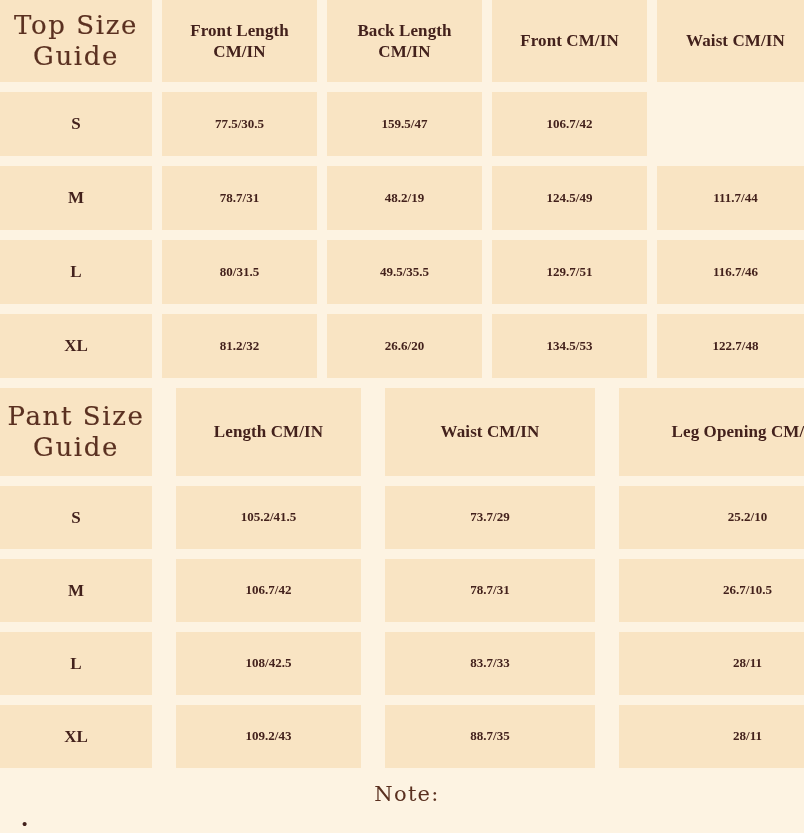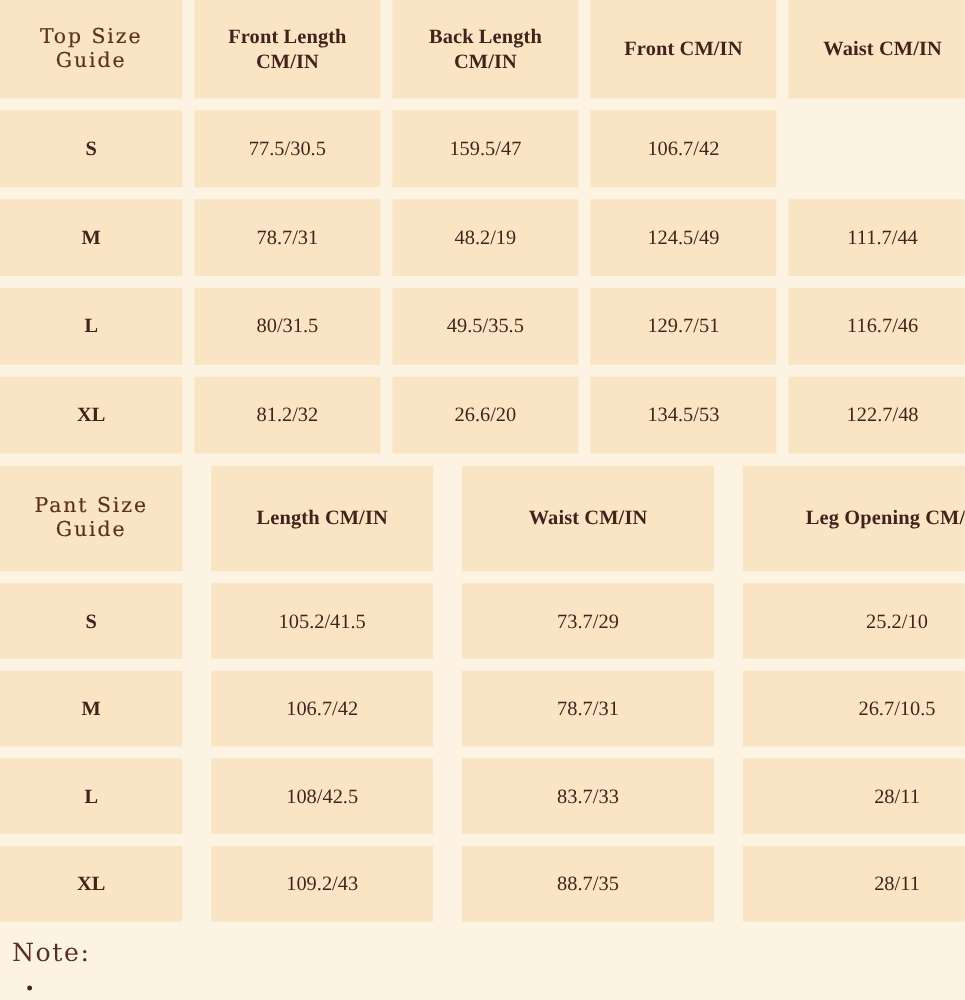--- a/index.html
+++ b/index.html
@@ -55,51 +55,52 @@
   }
 
   .head-row .cell {
     height: 82px;
     font-weight: bold;
     font-size: 17px;
     letter-spacing: .1px;
   }
   .data-row .cell {
     height: 64px;
-    font-size: 17px;
-    font-weight: normal;
+    font-size: 13px;
+    font-weight: bold;
   }
   .data-row .cell.size-label {
     font-weight: bold;
     font-size: 17px;
   }
 
   
   .corner-title {
     font-family: "DejaVu Serif", "Liberation Serif", serif;
     font-weight: normal;
-    font-size: 17px;
+    font-size: 26px;
     line-height: 1.18;
     color: #5a3020;
     letter-spacing: 1.6px;
     -webkit-text-stroke: 0.15px #5a3020;
   }
   .corner-title .tl {
     display: block;
   }
 
   
   .pant .head-row .cell { height: 88px; }
   .pant .data-row .cell { height: 63px; }
 
   .gap-between-tables { height: 10px; }
 
   
   .note-block {
     padding: 14px 0 0 10px;
+    text-align: center;
   }
   .note-title {
     font-family: "DejaVu Serif", "Liberation Serif", serif;
     font-weight: normal;
     font-size: 21px;
     letter-spacing: 1.3px;
     color: #5a3020;
     margin-bottom: 9px;
   }
   .note-list {

